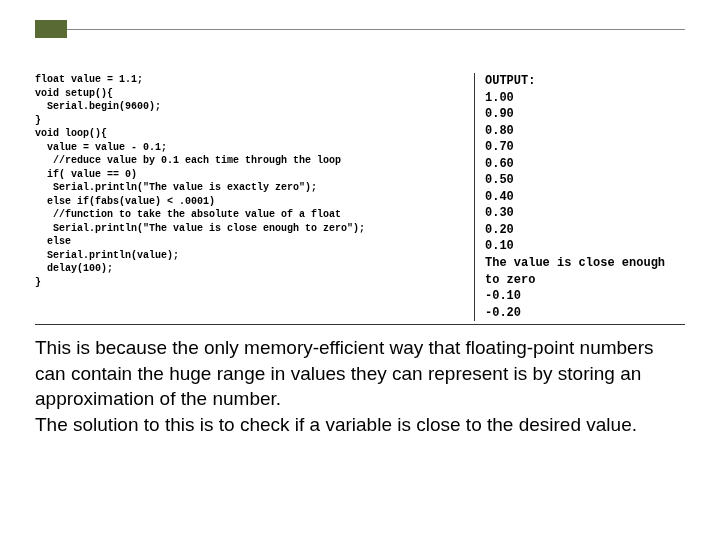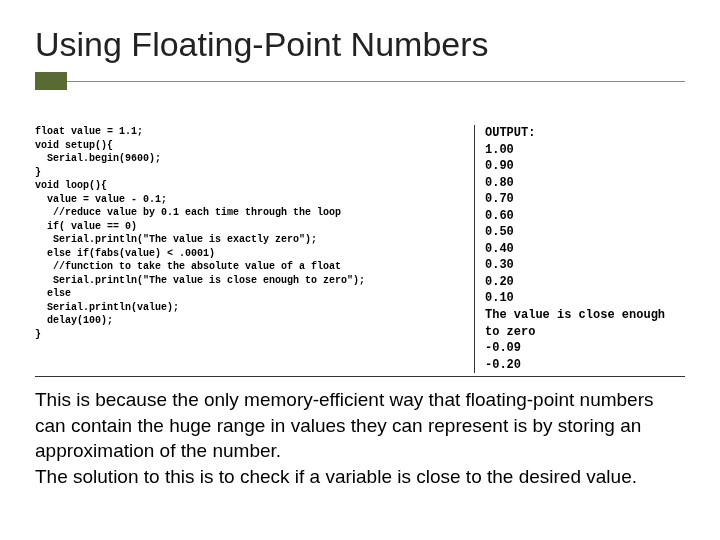--- a/index.html
+++ b/index.html
@@ -71,21 +71,20 @@
     font-size: 19px;
     color: #000;
     line-height: 1.35;
     white-space: pre-line;
   }
 </style>
 </head>
 <body>
 
 <div class="slide">
-  <div class="title">Using Floating-Point Numbers</div>
   <div class="rule-wrap">
     <div class="rule-accent"></div>
     <div class="rule-line"></div>
   </div>
 
   <div class="columns">
     <div class="code-col">float value = 1.1;
 void setup(){
   Serial.begin(9600);
 }
@@ -107,19 +106,19 @@
 0.80
 0.70
 0.60
 0.50
 0.40
 0.30
 0.20
 0.10
 The value is close enough
 to zero
--0.09
+-0.10
 -0.20</div>
   </div>
 
   <div class="explain">This is because the only memory-efficient way that floating-point numbers can contain the huge range in values they can represent is by storing an approximation of the number.
 The solution to this is to check if a variable is close to the desired value.</div>
 </div>
 
 </body></html>

